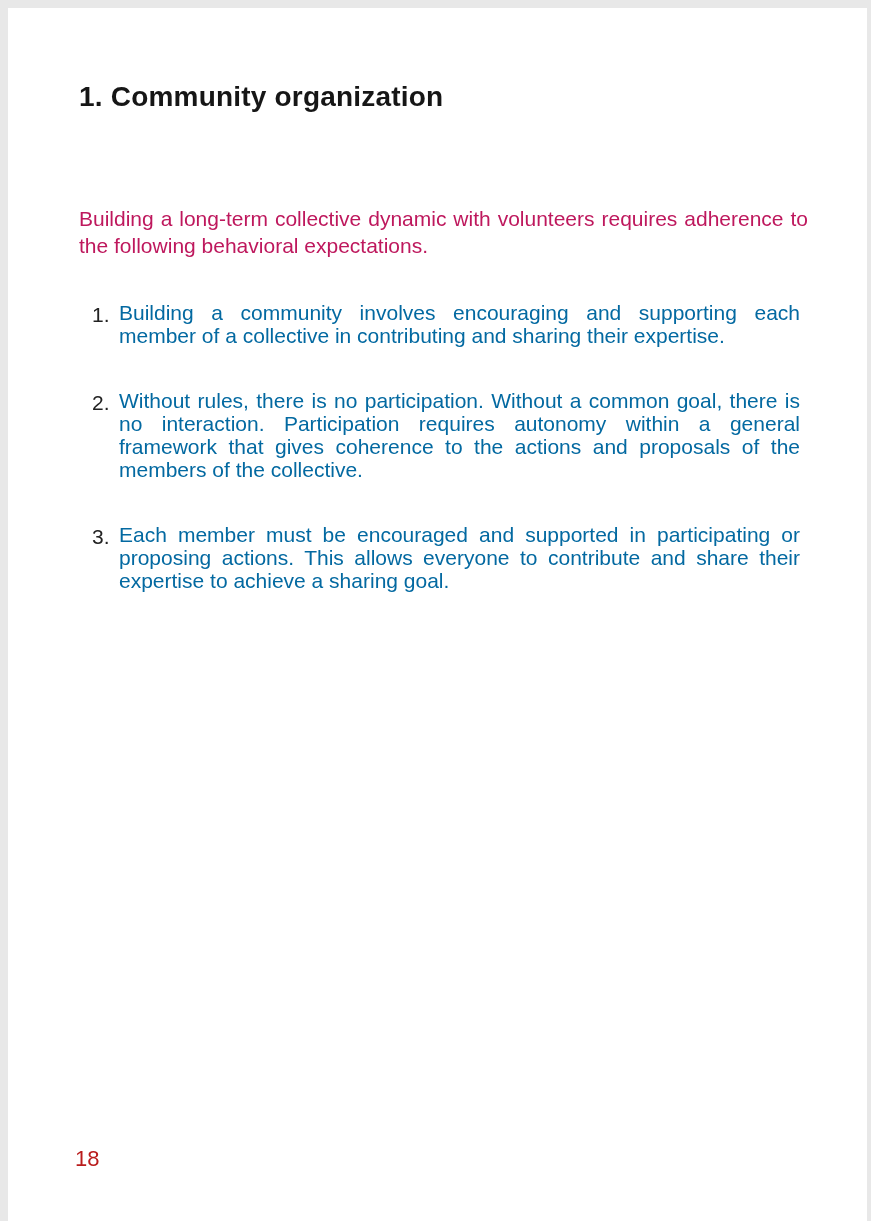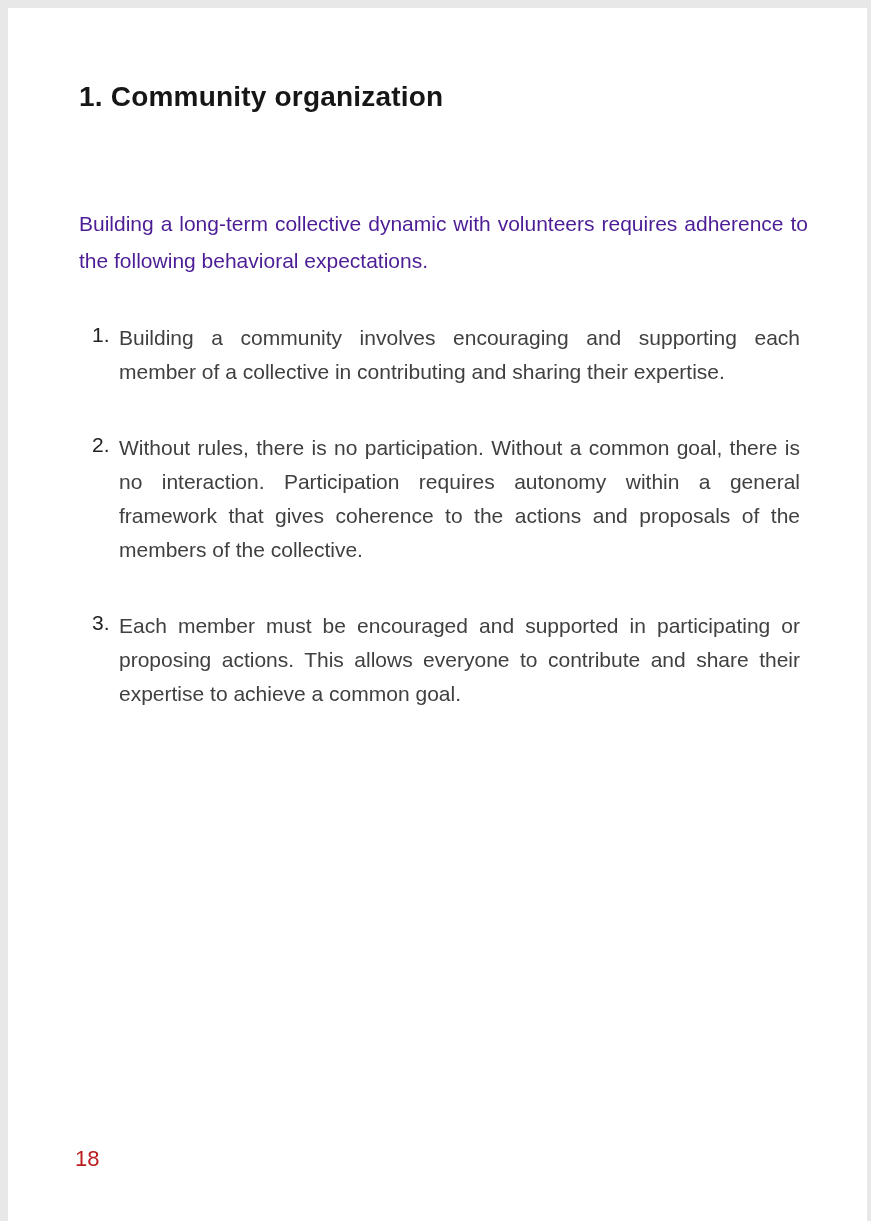--- a/index.html
+++ b/index.html
@@ -24,44 +24,44 @@
     margin-top: 64px;
     font-size: 28px;
     line-height: 34px;
     font-weight: bold;
     color: #161616;
     letter-spacing: 0.2px;
   }
   .intro {
     margin-top: 83px;
     font-size: 21px;
-    line-height: 37px;
+    line-height: 27px;
     text-align: justify;
-    color: #4c1d95;
+    color: #be185d;
   }
   .num-list {
     margin-top: 26px;
   }
   .list-item {
     display: grid;
     grid-template-columns: 32px 1fr;
     margin-top: 26px;
   }
   .list-item:first-child { margin-top: 0; }
   .li-num {
     padding-left: 9px;
     font-size: 21px;
     line-height: 27px;
     color: #222222;
   }
   .li-text {
     font-size: 21px;
-    line-height: 34px;
+    line-height: 23px;
     text-align: justify;
-    color: #404040;
+    color: #0369a1;
   }
   .page-number {
     position: absolute;
     left: 63px;
     top: 1133px;
     font-size: 22px;
     line-height: 27px;
     color: #b91c1c;
   }
 </style>
@@ -82,20 +82,20 @@
         <p class="li-text">Building a community involves encouraging and supporting each member of a collective in contributing and sharing their expertise.</p>
       </div>
 
       <div class="list-item">
         <span class="li-num">2.</span>
         <p class="li-text">Without rules, there is no participation. Without a common goal, there is no interaction. Participation requires autonomy within a general framework that gives coherence to the actions and proposals of the members of the collective.</p>
       </div>
 
       <div class="list-item">
         <span class="li-num">3.</span>
-        <p class="li-text">Each member must be encouraged and supported in participating or proposing actions. This allows everyone to contribute and share their expertise to achieve a common goal.</p>
+        <p class="li-text">Each member must be encouraged and supported in participating or proposing actions. This allows everyone to contribute and share their expertise to achieve a sharing goal.</p>
       </div>
 
     </div>
   </div>
 
   <div class="page-number">18</div>
 </div>
 
 </body></html>

